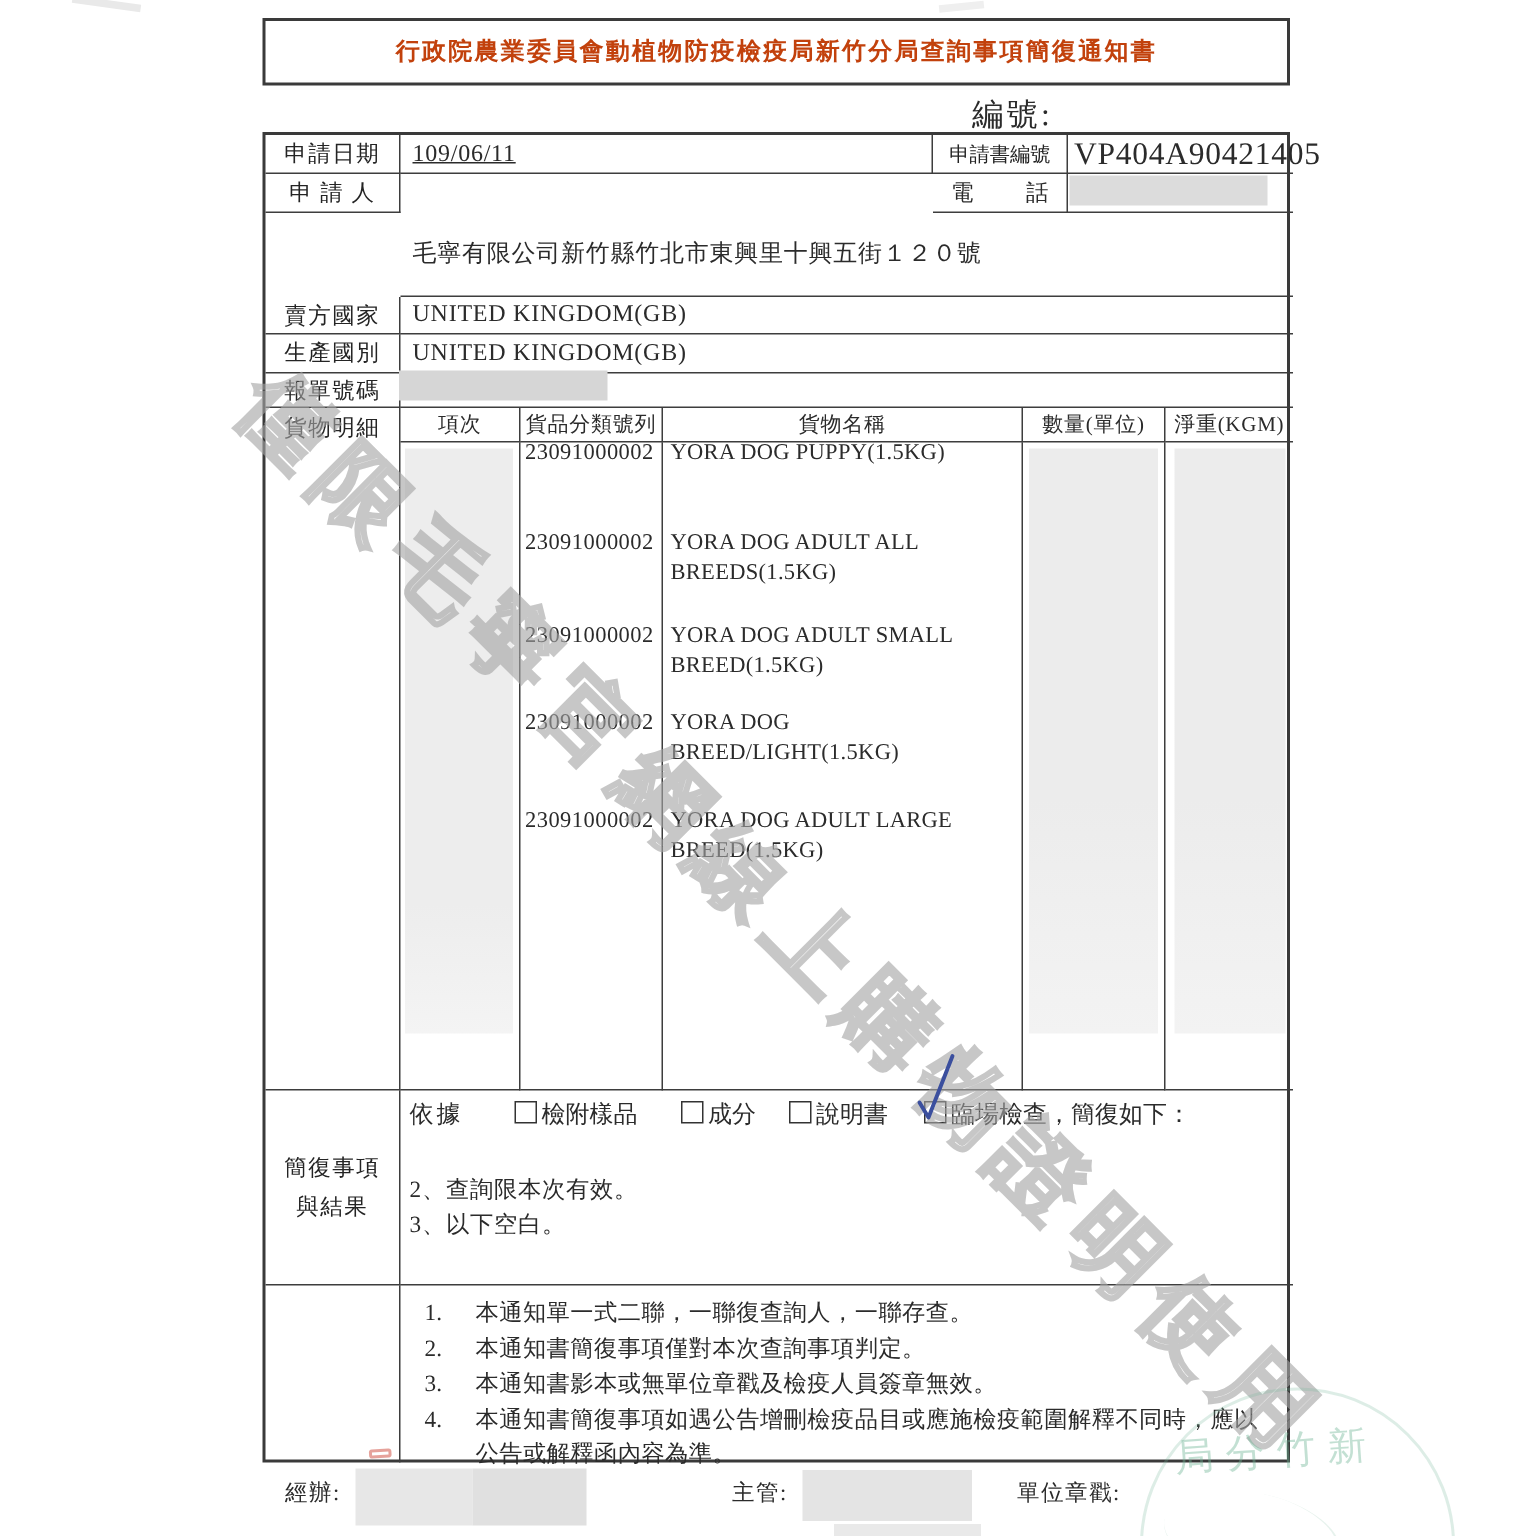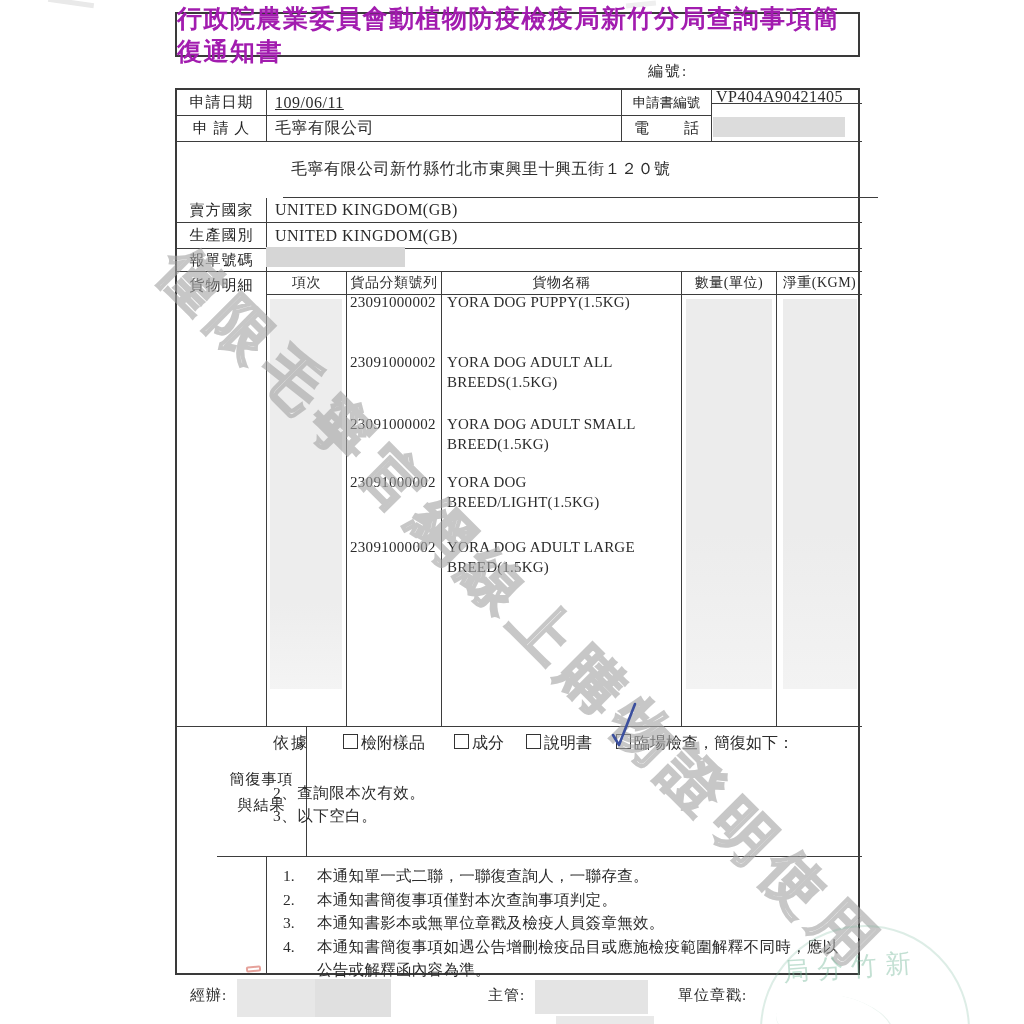--- a/index.html
+++ b/index.html
@@ -6,41 +6,41 @@
   body{
     width:1024px;height:1024px;overflow:hidden;position:relative;
     background:#ffffff;
     font-family:"Liberation Serif","DejaVu Serif",serif;
     color:#2b2b2b;
   }
   .abs{position:absolute;box-sizing:border-box;}
   
   .title-box{left:175px;top:12px;width:685px;height:45px;border:2px solid #3a3a3a;
     display:flex;align-items:center;justify-content:center;}
-  .title-text{font-size:25px;letter-spacing:1.5px;font-weight:600;color:#a21caf;}
-  .serial{left:648px;top:62px;font-size:15px;letter-spacing:2px;text-align:center;}
+  .title-text{font-size:16px;letter-spacing:1.5px;font-weight:600;color:#c2410c;}
+  .serial{left:648px;top:62px;font-size:21px;letter-spacing:2px;text-align:center;}
   
   .doc-table{left:175px;top:88px;width:685px;height:887px;border:2px solid #3a3a3a;}
   .cell{position:absolute;box-sizing:border-box;font-size:15px;}
   .br{border-right:1.6px solid #3d3d3d;}
   .bb{border-bottom:1.6px solid #3d3d3d;}
   .lbl{display:flex;align-items:center;justify-content:center;letter-spacing:1px;color:#242424;}
   .val{display:flex;align-items:center;padding-left:8px;font-size:16px;letter-spacing:.5px;}
   .small-lbl{font-size:13.5px;letter-spacing:0;}
   .top-lbl{align-items:flex-start;padding-top:4px;}
   .phone-lbl{display:flex;align-items:center;justify-content:space-between;padding:0 12px;}
   .hdr{display:flex;align-items:center;justify-content:center;font-size:14px;letter-spacing:.5px;font-family:Liberation Serif, serif;}
   
   .goods-wrap{position:absolute;left:170px;top:193px;width:335px;height:432px;}
   .grow{position:absolute;left:0;width:335px;line-height:20px;font-size:15px;}
   .grow .code{position:absolute;left:3px;top:0;width:90px;letter-spacing:.3px;}
   .grow .gname{position:absolute;left:100px;top:0;width:228px;letter-spacing:.2px;}
   .grow1{top:9px;}.grow2{top:69px;}.grow3{top:131px;}.grow4{top:189px;}.grow5{top:254px;}
   
-  .reply-lbl{display:flex;flex-direction:column;align-items:center;justify-content:center;line-height:26px;margin-left:40px;}
+  .reply-lbl{display:flex;flex-direction:column;align-items:center;justify-content:center;line-height:26px;}
   .basis{position:absolute;left:6px;top:6px;font-size:16px;letter-spacing:2px;}
   .cbg{position:absolute;top:6px;font-size:16px;white-space:nowrap;}
   .cb{display:inline-block;width:13px;height:13px;border:1.6px solid #333;vertical-align:-1px;margin-right:3px;}
   .cbg1{left:76px;}.cbg2{left:187px;}.cbg3{left:259px;}.cbg4{left:349px;}
   .ritem{position:absolute;left:6px;font-size:15.5px;letter-spacing:.5px;white-space:nowrap;}
   .ri1{top:33px;}.ri2{top:56px;}.ri3{top:79px;}
   
   .notes{position:absolute;left:16px;top:7px;width:560px;}
   .nrow{display:flex;line-height:23.5px;font-size:15.5px;}
   .nnum{width:34px;flex:none;}
@@ -79,31 +79,30 @@
 <div class="abs title-box">
   <div class="title-text">行政院農業委員會動植物防疫檢疫局新竹分局查詢事項簡復通知書</div>
 </div>
 <div class="abs serial">編號:</div>
 
 <div class="abs doc-table">
 
   <div class="cell lbl br bb" style="left:0;top:0;width:90px;height:26px;">申請日期</div>
   <div class="cell val br bb" style="left:90px;top:0;width:355px;height:26px;text-decoration:underline;">109/06/11</div>
   <div class="cell lbl small-lbl br bb" style="left:445px;top:0;width:90px;height:26px;">申請書編號</div>
-  <div class="cell val bb" style="left:535px;top:0;width:150px;height:14px;padding-left:4px;font-size:16px;">VP404A90421405</div>
+  <div class="cell val bb" style="left:535px;top:0;width:150px;height:26px;padding-left:4px;font-size:21px;">VP404A90421405</div>
 
   <div class="cell lbl br bb" style="left:0;top:26px;width:90px;height:26px;">申 請 人</div>
-  <div class="cell val br bb" style="left:90px;top:26px;width:355px;height:26px;">毛寧有限公司</div>
   <div class="cell phone-lbl br bb" style="left:445px;top:26px;width:90px;height:26px;font-size:15px;">
     <span>電</span>
     <span>話</span>
   </div>
   <div class="cell bb" style="left:535px;top:26px;width:150px;height:26px;"></div>
 
-  <div class="cell val bb" style="left:90px;top:52px;width:595px;height:56px;margin-left:16px;">毛寧有限公司新竹縣竹北市東興里十興五街１２０號</div>
+  <div class="cell val bb" style="left:90px;top:52px;width:595px;height:56px;">毛寧有限公司新竹縣竹北市東興里十興五街１２０號</div>
 
   <div class="cell lbl br bb" style="left:0;top:108px;width:90px;height:25px;">賣方國家</div>
   <div class="cell val bb" style="left:90px;top:108px;width:595px;height:25px;">UNITED KINGDOM(GB)</div>
 
   <div class="cell lbl br bb" style="left:0;top:133px;width:90px;height:26px;">生產國別</div>
   <div class="cell val bb" style="left:90px;top:133px;width:595px;height:26px;">UNITED KINGDOM(GB)</div>
 
   <div class="cell lbl br bb" style="left:0;top:159px;width:90px;height:23px;">報單號碼</div>
   <div class="cell bb" style="left:90px;top:159px;width:595px;height:23px;"></div>
 

